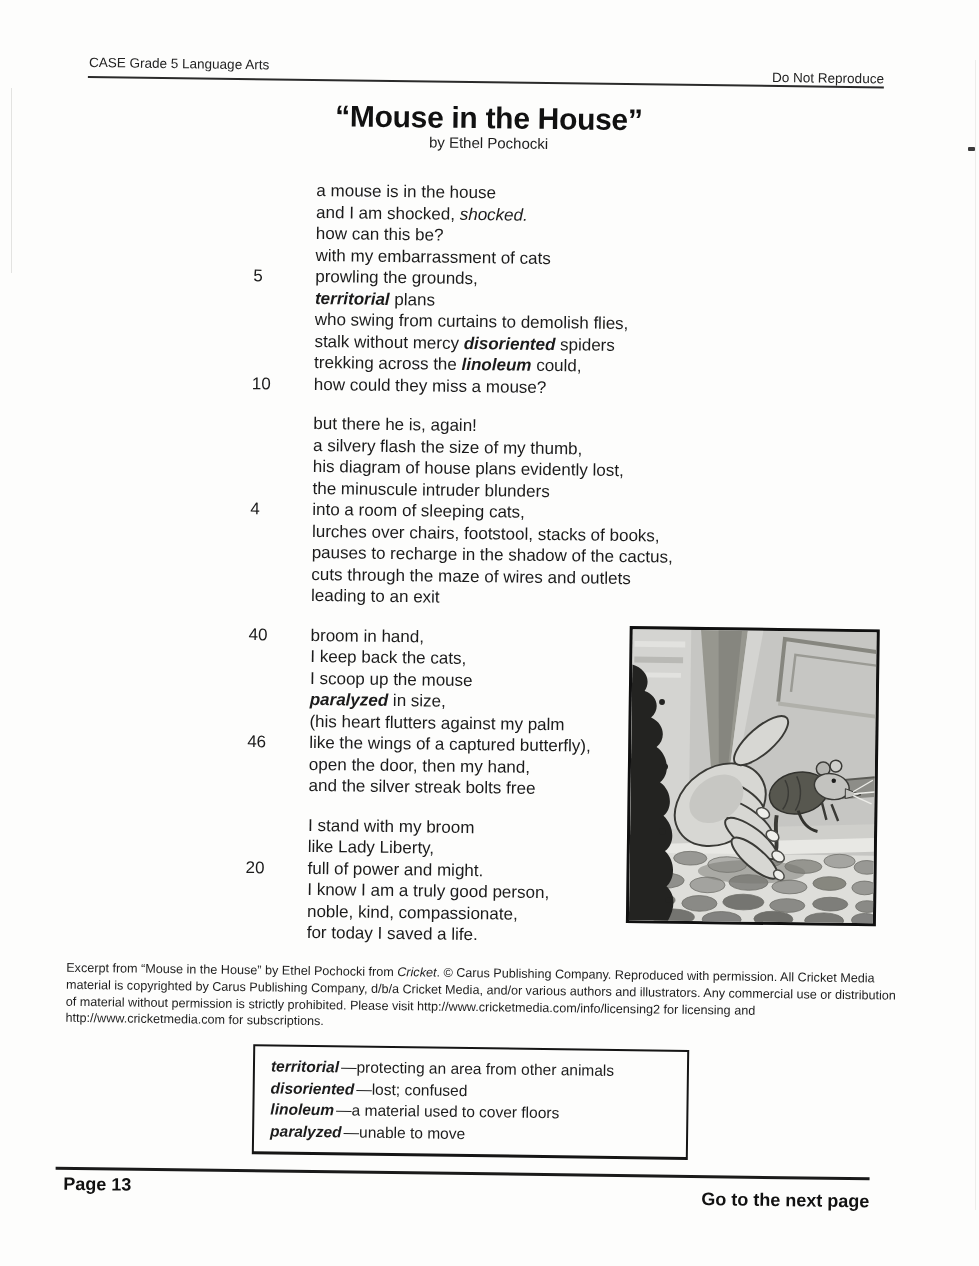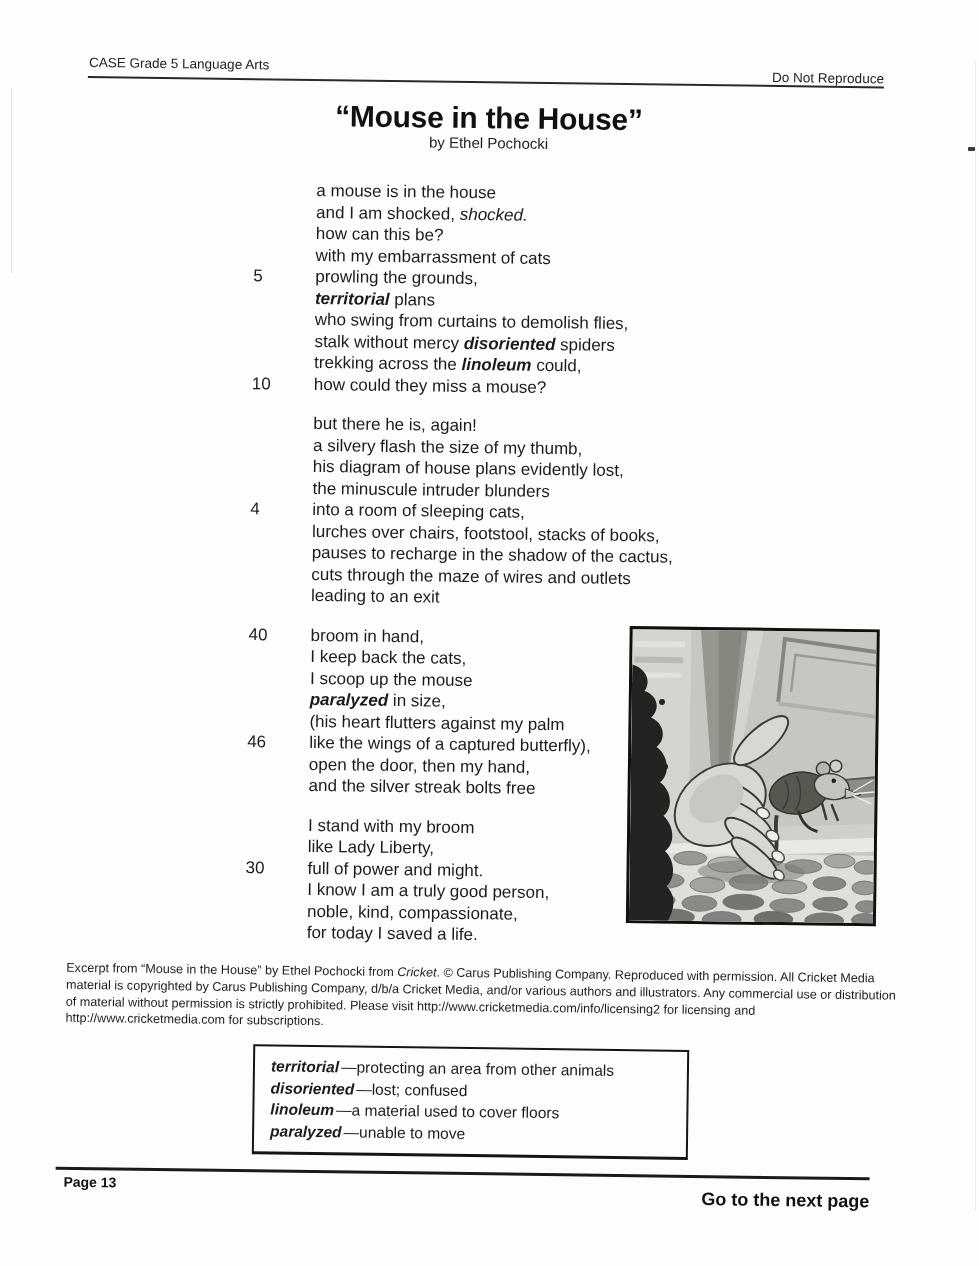--- a/index.html
+++ b/index.html
@@ -41,21 +41,21 @@
   
   .glossary-box{position:absolute;left:266px;top:1042px;width:436px;box-sizing:border-box;
                 border:2px solid #151515;border-bottom-width:3px;background:#fdfdfc;
                 padding:9px 10px 10px 16px;font-size:15.5px;line-height:21.5px;}
   .glossary-line{white-space:nowrap;}
   .gloss-term{font-weight:bold;font-style:italic;}
   .gloss-def{margin-left:2px;}
 
   
   .footer-rule{position:absolute;left:70px;top:1167px;width:814px;height:3px;background:#1a1a1a;}
-  .footer-left{position:absolute;left:78px;top:1174px;font-size:14px;font-weight:bold;color:#111;}
+  .footer-left{position:absolute;left:78px;top:1174px;font-size:18px;font-weight:bold;color:#111;}
   .footer-right{position:absolute;right:95px;top:1181px;font-size:18px;font-weight:bold;color:#111;}
 
   
   .scan-edge-left{position:absolute;left:11px;top:88px;width:1px;height:185px;background:#e3e3e1;}
   .scan-edge-right{position:absolute;right:3px;top:60px;width:1px;height:1150px;background:#ededeb;}
   .scan-dot{position:absolute;left:968px;top:147px;width:7px;height:4px;background:#3b3b3b;border-radius:1px;}
 </style>
 </head>
 <body>
 
@@ -98,21 +98,21 @@
         <div class="poem-line"><span class="line-num"></span><span><span class="s-n">I scoop up the mouse</span></span></div>
         <div class="poem-line"><span class="line-num"></span><span><span class="s-bi">paralyzed</span><span class="s-n"> in size,</span></span></div>
         <div class="poem-line"><span class="line-num"></span><span><span class="s-n">(his heart flutters against my palm</span></span></div>
         <div class="poem-line"><span class="line-num">46</span><span><span class="s-n">like the wings of a captured butterfly),</span></span></div>
         <div class="poem-line"><span class="line-num"></span><span><span class="s-n">open the door, then my hand,</span></span></div>
         <div class="poem-line"><span class="line-num"></span><span><span class="s-n">and the silver streak bolts free</span></span></div>
       </div>
       <div class="stanza">
         <div class="poem-line"><span class="line-num"></span><span><span class="s-n">I stand with my broom</span></span></div>
         <div class="poem-line"><span class="line-num"></span><span><span class="s-n">like Lady Liberty,</span></span></div>
-        <div class="poem-line"><span class="line-num">30</span><span><span class="s-n">full of power and might.</span></span></div>
+        <div class="poem-line"><span class="line-num">20</span><span><span class="s-n">full of power and might.</span></span></div>
         <div class="poem-line"><span class="line-num"></span><span><span class="s-n">I know I am a truly good person,</span></span></div>
         <div class="poem-line"><span class="line-num"></span><span><span class="s-n">noble, kind, compassionate,</span></span></div>
         <div class="poem-line"><span class="line-num"></span><span><span class="s-n">for today I saved a life.</span></span></div>
       </div>
     </div>
 
   <div class="illustration">
     <svg viewBox="0 0 250 297" preserveAspectRatio="none">
 
       <rect x="0" y="0" width="250" height="297" fill="#c6c6c3"></rect>

